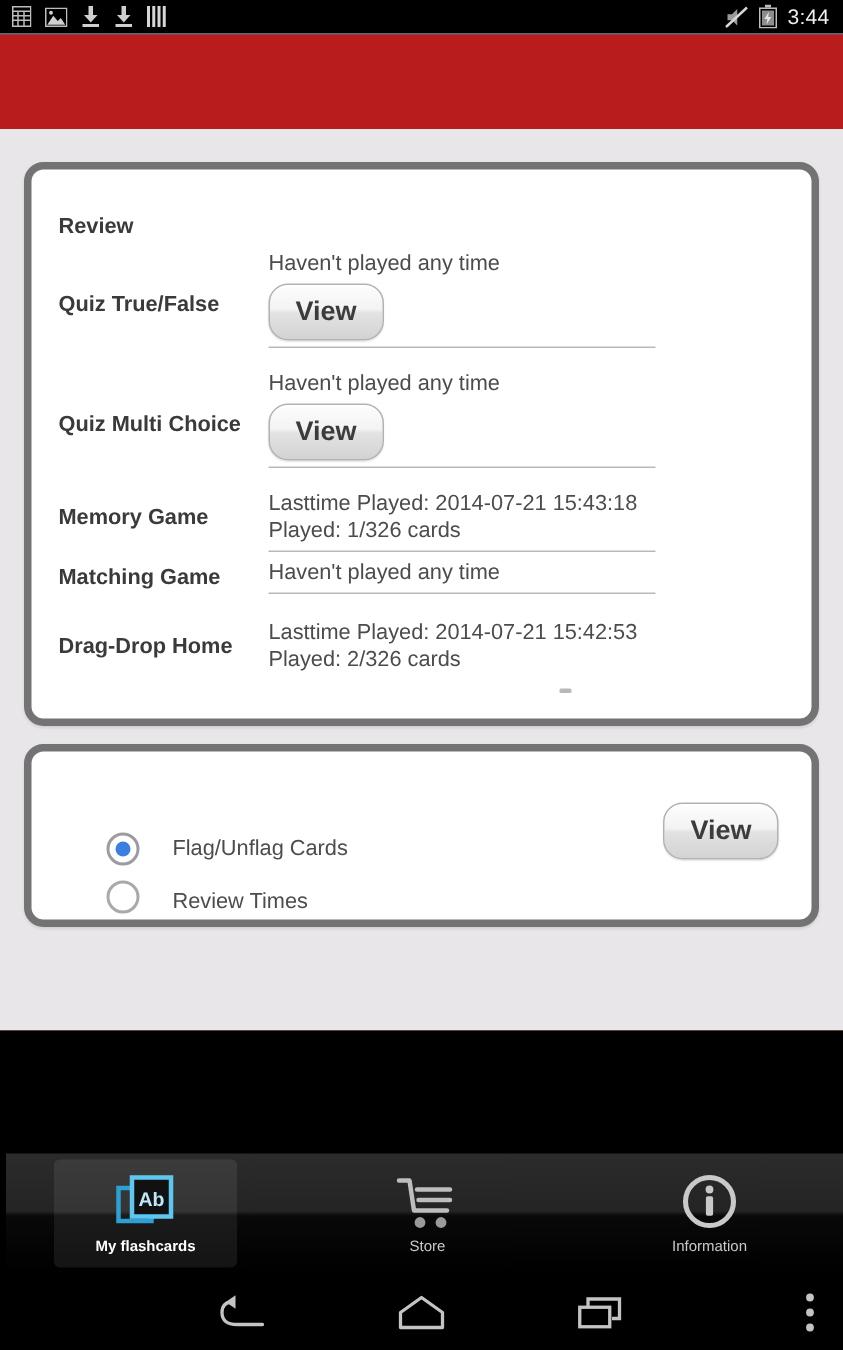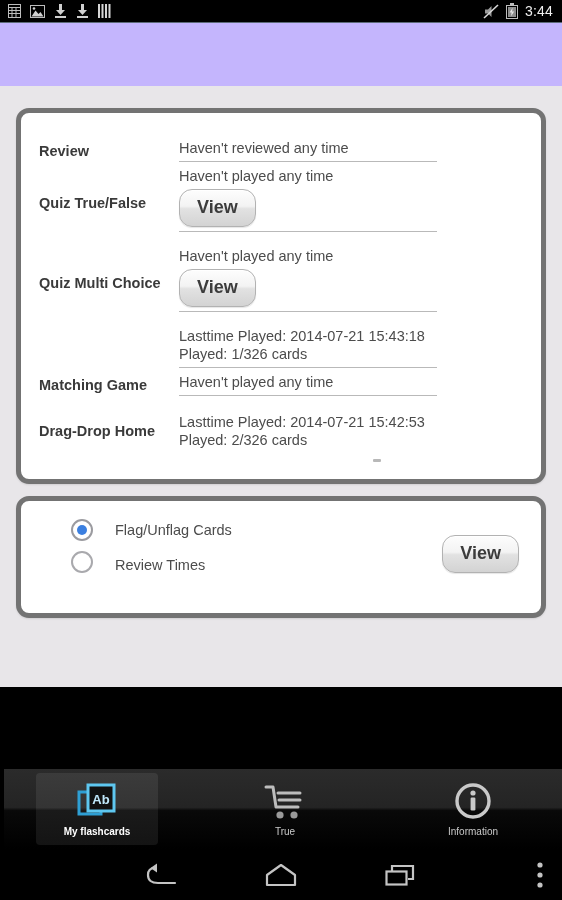--- a/index.html
+++ b/index.html
@@ -6,21 +6,21 @@
     margin: 0;
     padding: 0;
     background: #000;
   }
   #screen {
     position: relative;
     width: 562px;
     height: 900px;
     overflow: hidden;
     font-family: "Liberation Sans", sans-serif;
-    background: #c4b5fd;
+    background: #b91c1c;
   }
 
   
   .statusbar {
     position: absolute;
     left: 0; top: 0;
     width: 562px; height: 22px;
     background: #000;
     display: flex;
     align-items: center;
@@ -166,20 +166,21 @@
     background: #b8b8b8;
     border-radius: 1px;
   }
 
   
   .radio-row {
     position: absolute;
     display: flex;
     align-items: center;
     cursor: pointer;
+    margin-top: 36px;
   }
   .radio-outer {
     width: 22px; height: 22px;
     border-radius: 50%;
     border: 2px solid #a9a9ad;
     background: #fff;
     box-sizing: border-box;
     display: flex; align-items: center; justify-content: center;
     flex: 0 0 auto;
   }
@@ -305,42 +306,40 @@
   </div>
   <div class="statusbar-divider"></div>
 
 
   <div class="app-body">
 
     <div class="card" id="card-progress">
 
       <div class="prow" style="top:24px;height:44px;">
         <div class="rlabel" style="top:6px;">Review</div>
-        <div class="rvalwrap" style="top:2px;">
-          <div class="rtext">Haven't reviewed any time</div>
-        </div>
       </div>
 
       <div class="prow" style="top:52px;height:80px;">
         <div class="rlabel" style="top:30px;">Quiz True/False</div>
         <div class="rvalwrap" style="top:2px;">
           <div class="rtext">Haven't played any time</div>
           <div class="viewbtn">View</div>
         </div>
       </div>
 
       <div class="prow" style="top:132px;height:80px;">
         <div class="rlabel" style="top:30px;">Quiz Multi Choice</div>
         <div class="rvalwrap" style="top:2px;">
           <div class="rtext">Haven't played any time</div>
           <div class="viewbtn">View</div>
         </div>
       </div>
 
       <div class="prow" style="top:212px;height:46px;">
+        <div class="rlabel" style="top:12px;">Memory Game</div>
         <div class="rvalwrap" style="top:2px;">
           <div class="rtext">Lasttime Played: 2014-07-21 15:43:18</div>
           <div class="rtext">Played: 1/326 cards</div>
         </div>
       </div>
 
       <div class="prow" style="top:258px;height:40px;">
         <div class="rlabel" style="top:6px;">Matching Game</div>
         <div class="rvalwrap" style="top:2px;">
           <div class="rtext">Haven't played any time</div>
@@ -391,21 +390,21 @@
     <div class="tab" style="left:220px;">
       <span class="ticon">
         <svg width="42" height="38" viewBox="0 0 42 38">
           <path d="M2 4 L9 4 L12 24 L34 24" fill="none" stroke="#bdbdbd" stroke-width="3" stroke-linecap="round" stroke-linejoin="round"></path>
           <line x1="14" y1="10" x2="36" y2="10" stroke="#bdbdbd" stroke-width="3" stroke-linecap="round"></line>
           <line x1="15" y1="17" x2="36" y2="17" stroke="#bdbdbd" stroke-width="3" stroke-linecap="round"></line>
           <circle cx="16" cy="32" r="3.6" fill="#9a9a9a"></circle>
           <circle cx="30" cy="32" r="3.6" fill="#9a9a9a"></circle>
         </svg>
       </span>
-      <span class="tlabel">True</span>
+      <span class="tlabel">Store</span>
     </div>
 
     <div class="tab" style="left:408px;">
       <span class="ticon">
         <svg width="40" height="40" viewBox="0 0 40 40">
           <circle cx="20" cy="19" r="16" fill="none" stroke="#c9c9c9" stroke-width="3.4"></circle>
           <circle cx="20" cy="11" r="2.6" fill="#c9c9c9"></circle>
           <rect x="17.6" y="15.5" width="4.8" height="13" rx="1.2" fill="#c9c9c9"></rect>
         </svg>
       </span>

